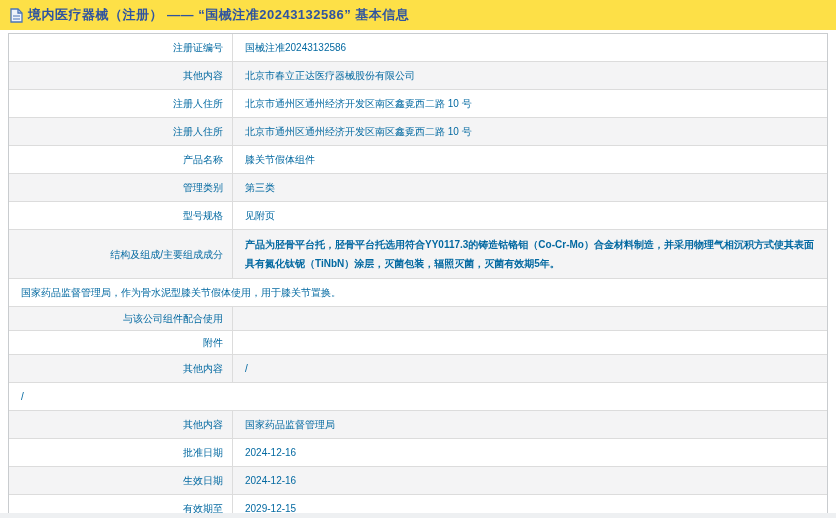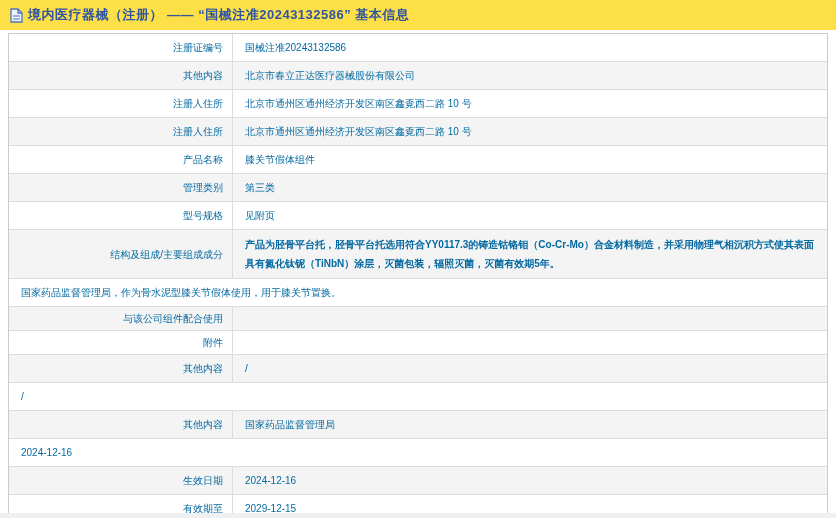--- a/index.html
+++ b/index.html
@@ -141,20 +141,21 @@
   <div class="row">
     <div class="cell value">/</div>
   </div>
 
   <div class="row">
     <div class="cell label">其他内容</div>
     <div class="cell value">国家药品监督管理局</div>
   </div>
 
   <div class="row">
+    <div class="cell label">批准日期</div>
     <div class="cell value">2024-12-16</div>
   </div>
 
   <div class="row">
     <div class="cell label">生效日期</div>
     <div class="cell value">2024-12-16</div>
   </div>
 
   <div class="row">
     <div class="cell label">有效期至</div>

